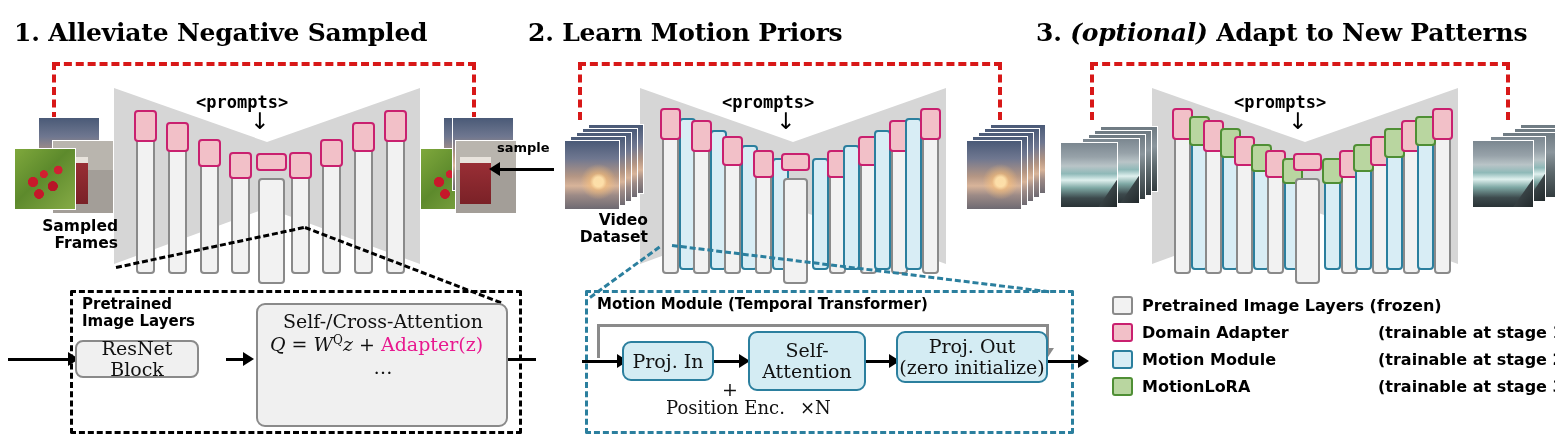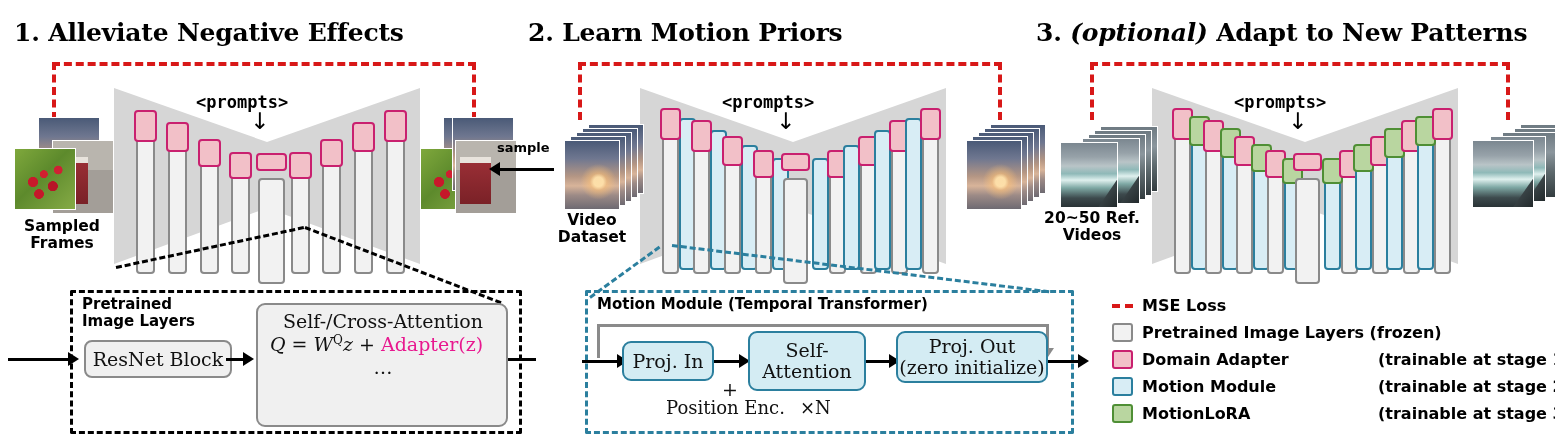--- a/index.html
+++ b/index.html
@@ -41,21 +41,21 @@
     font-family:"DejaVu Sans", sans-serif;
   }
 
   
   .caption {
     position:absolute;
     font-family:"DejaVu Sans", sans-serif;
     font-weight:bold;
     font-size:15.5px;
     color:#000;
-    text-align:center;
+    text-align:right;
     line-height:1.12;
     white-space:pre-line;
   }
   .mini-label {
     position:absolute;
     font-family:"DejaVu Sans", sans-serif;
     font-weight:bold;
     font-size:13px;
     color:#000;
     white-space:nowrap;
@@ -229,21 +229,21 @@
     position:absolute; left:266px;
   }
 </style>
 </head>
 <body>
 
 <div class="stage">
 
   <div class="panel-title" style="left:14px; top:18px;">
     <span>1.</span>
-    <span>Alleviate Negative Effects</span>
+    <span>Alleviate Negative Sampled</span>
   </div>
 
   <div class="panel-title" style="left:528px; top:18px;">
     <span>2.</span>
     <span>Learn Motion Priors</span>
   </div>
 
   <div class="panel-title" style="left:1036px; top:18px;">
     <span>3.</span>
     <span class="opt">(optional)</span>
@@ -417,42 +417,40 @@
   <div class="bar bar-motion" style="left:1417px; top:130px; width:17px; height:140px;"></div>
   <div class="bar bar-frozen" style="left:1434px; top:128px; width:17px; height:146px;"></div>
   <div class="cap-lora" style="left:1415px; top:116px; width:21px; height:30px;"></div>
   <div class="cap-adapter" style="left:1432px; top:108px; width:21px; height:32px;"></div>
 
   <div class="thumb img-ocean-dark" style="left:1100px; top:126px; width:58px; height:66px;"></div>
   <div class="thumb img-ocean-dark" style="left:1094px; top:130px; width:58px; height:66px;"></div>
   <div class="thumb img-ocean-dark" style="left:1088px; top:134px; width:58px; height:66px;"></div>
   <div class="thumb img-ocean" style="left:1082px; top:138px; width:58px; height:66px;"></div>
   <div class="thumb img-ocean" style="left:1060px; top:142px; width:58px; height:66px;"></div>
-  <div class="caption" style="left:1034px; top:210px; width:116px;">20~50 Ref.
-Videos</div>
 
   <div class="thumb img-ocean-dark" style="left:1520px; top:124px; width:56px; height:66px;"></div>
   <div class="thumb img-ocean-dark" style="left:1514px; top:128px; width:56px; height:66px;"></div>
   <div class="thumb img-ocean-dark" style="left:1502px; top:132px; width:56px; height:66px;"></div>
   <div class="thumb img-ocean" style="left:1490px; top:136px; width:56px; height:66px;"></div>
   <div class="thumb img-ocean" style="left:1472px; top:140px; width:62px; height:68px;"></div>
 
   <div class="conn" style="left:116px; top:266px; width:192px; transform:rotate(-12deg);"></div>
   <div class="conn" style="left:305px; top:226px; width:210px; transform:rotate(21deg);"></div>
   <div class="conn teal" style="left:590px; top:296px; width:86px; transform:rotate(-36deg);"></div>
   <div class="conn teal" style="left:672px; top:244px; width:380px; transform:rotate(7deg);"></div>
 
   <div class="detail-box" style="left:70px; top:290px; width:452px; height:144px;"></div>
   <div class="detail-title" style="left:82px; top:296px;">Pretrained
 Image Layers</div>
 
   <div class="arrow-line" style="left:8px; top:358px; width:62px;"></div>
   <div class="arrow-head" style="left:68px; top:352px;"></div>
 
-  <div class="rbox" style="left:84px; top:340px; width:148px; height:38px;">ResNet Block</div>
+  <div class="rbox" style="left:75px; top:340px; width:124px; height:38px;">ResNet Block</div>
 
   <div class="arrow-line" style="left:226px; top:358px; width:22px;"></div>
   <div class="arrow-head" style="left:243px; top:352px;"></div>
 
   <div class="mathbox" style="left:256px; top:303px; width:252px; height:124px;">
     <div class="math-line center">Self-/Cross-Attention</div>
     <div class="math-line">
       <span class="ital">Q = </span><span class="cal">W</span><span class="sup">Q</span><span class="ital">z</span><span> + </span><span class="pink">Adapter(z)</span>
     </div>
     <div class="math-line center">…</div>
@@ -487,24 +485,20 @@
   <div class="tbox" style="left:896px; top:331px; width:152px; height:52px;">Proj. Out
 (zero initialize)</div>
 
   <div class="arrow-line" style="left:1048px; top:360px; width:36px;"></div>
   <div class="arrow-head" style="left:1078px; top:354px;"></div>
 
   <div class="plain" style="left:666px; top:397px;">Position Enc.</div>
   <div class="plain" style="left:800px; top:397px;">×N</div>
 
   <div class="legend">
-    <div class="legend-row">
-      <span class="sw-mse"></span>
-      <span class="legend-label">MSE Loss</span>
-    </div>
     <div class="legend-row">
       <span class="legend-sw sw-frozen"></span>
       <span class="legend-label">Pretrained Image Layers (frozen)</span>
     </div>
     <div class="legend-row">
       <span class="legend-sw sw-adapter"></span>
       <span class="legend-label">Domain Adapter</span>
       <span class="legend-note">(trainable at stage 1)</span>
     </div>
     <div class="legend-row">

